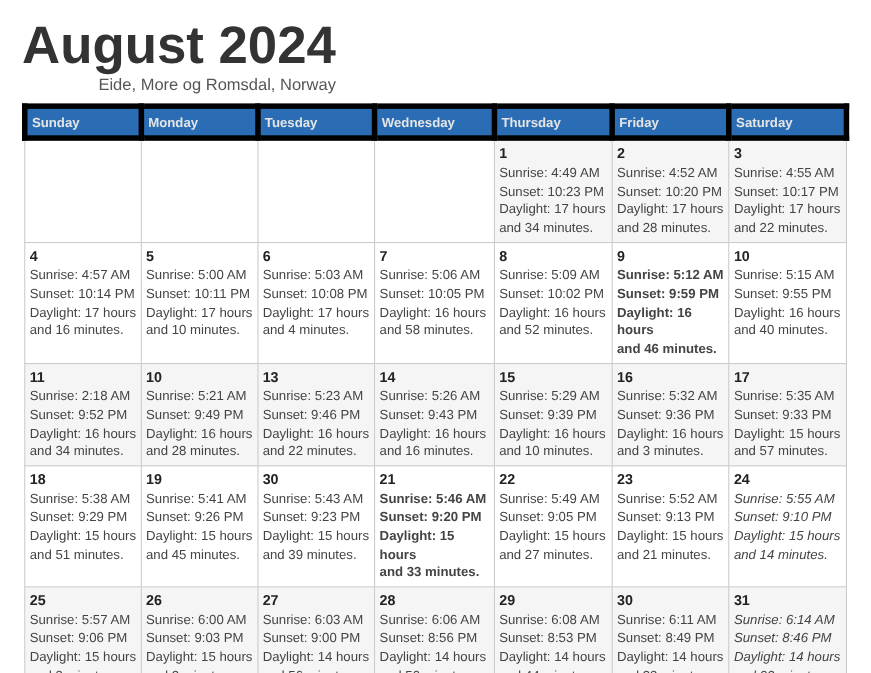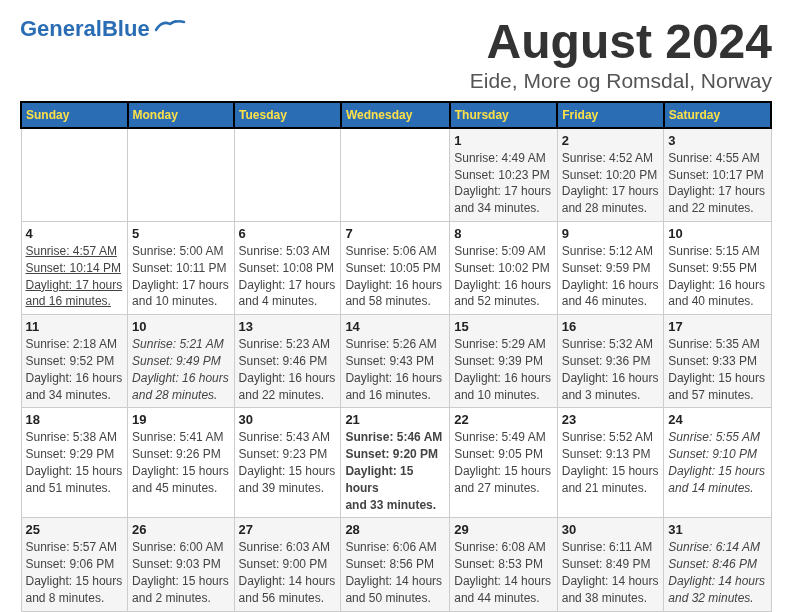--- a/index.html
+++ b/index.html
@@ -29,36 +29,36 @@
     }
     .logo-text span { color: #2a6db5; }
     .title-area { text-align: right; }
     .calendar-title {
       font-size: 48px;
       font-weight: bold;
       color: #333;
       line-height: 1.1;
     }
     .calendar-subtitle {
-      font-size: 21px;
+      font-size: 15px;
       color: #555;
     }
     table {
       width: 100%;
       border-collapse: collapse;
       font-size: 11px;
     }
     thead tr th {
       background: #2a6db5;
-      color: #fde047;
+      color: #e5e5e5;
       padding: 5px 4px;
       text-align: left;
       font-size: 12px;
       font-weight: bold;
-      border: 2px solid #000000;
+      border: 5px solid #000000;
     }
     tbody tr td {
       border: 1px solid #ccc;
       vertical-align: top;
       padding: 4px 4px;
       width: 113px;
       min-height: 80px;
       background: #fff;
     }
     tbody tr:nth-child(odd) td { background: #f5f5f5; }
@@ -74,31 +74,20 @@
       color: #444;
       font-size: 12px;
       line-height: 1.4;
     }
     td.empty { background: #fff !important; }
   </style>
 </head>
 <body>
 
 <div class="header-area">
-  <div class="logo">
-    <div style="display:flex;align-items:flex-end;gap:2px;">
-      <span class="logo-text">
-        <span>General</span><span style="color:#2a6db5;">Blue</span>
-      </span>
-      <svg width="32" height="20" viewBox="0 0 32 20" style="margin-bottom:4px;margin-left:2px;">
-        <path d="M2 14 Q8 4 16 8 Q22 4 30 6" stroke="#2a6db5" stroke-width="2.5" fill="none" stroke-linecap="round"></path>
-        <path d="M16 8 Q18 6 22 5" stroke="#2a6db5" stroke-width="2" fill="none" stroke-linecap="round"></path>
-      </svg>
-    </div>
-  </div>
   <div class="title-area">
     <div class="calendar-title">August 2024</div>
     <div class="calendar-subtitle">Eide, More og Romsdal, Norway</div>
   </div>
 </div>
 
 <table>
   <thead>
     <tr id="weekday-header">
         <th>Sunday</th>
@@ -134,21 +123,21 @@
           <span class="day-num">3</span>
           <div class="day-info" style="white-space: pre-line;">Sunrise: 4:55 AM
 Sunset: 10:17 PM
 Daylight: 17 hours
 and 22 minutes.</div>
         </td>
       </tr>
       <tr>
         <td>
           <span class="day-num">4</span>
-          <div class="day-info" style="white-space: pre-line; text-decoration: underline;">Sunrise: 4:57 AM
+          <div class="day-info" style="white-space: pre-line;">Sunrise: 4:57 AM
 Sunset: 10:14 PM
 Daylight: 17 hours
 and 16 minutes.</div>
         </td>
         <td>
           <span class="day-num">5</span>
           <div class="day-info" style="white-space: pre-line;">Sunrise: 5:00 AM
 Sunset: 10:11 PM
 Daylight: 17 hours
 and 10 minutes.</div>
@@ -169,21 +158,21 @@
         </td>
         <td>
           <span class="day-num">8</span>
           <div class="day-info" style="white-space: pre-line;">Sunrise: 5:09 AM
 Sunset: 10:02 PM
 Daylight: 16 hours
 and 52 minutes.</div>
         </td>
         <td>
           <span class="day-num">9</span>
-          <div class="day-info" style="white-space: pre-line;">Sunrise: 5:12 AM
+          <div class="day-info" style="white-space: pre-line; font-weight: bold;">Sunrise: 5:12 AM
 Sunset: 9:59 PM
 Daylight: 16 hours
 and 46 minutes.</div>
         </td>
         <td>
           <span class="day-num">10</span>
           <div class="day-info" style="white-space: pre-line;">Sunrise: 5:15 AM
 Sunset: 9:55 PM
 Daylight: 16 hours
 and 40 minutes.</div>
@@ -192,21 +181,21 @@
       <tr>
         <td>
           <span class="day-num">11</span>
           <div class="day-info" style="white-space: pre-line;">Sunrise: 2:18 AM
 Sunset: 9:52 PM
 Daylight: 16 hours
 and 34 minutes.</div>
         </td>
         <td>
           <span class="day-num">10</span>
-          <div class="day-info" style="white-space: pre-line; font-style: italic;">Sunrise: 5:21 AM
+          <div class="day-info" style="white-space: pre-line;">Sunrise: 5:21 AM
 Sunset: 9:49 PM
 Daylight: 16 hours
 and 28 minutes.</div>
         </td>
         <td>
           <span class="day-num">13</span>
           <div class="day-info" style="white-space: pre-line;">Sunrise: 5:23 AM
 Sunset: 9:46 PM
 Daylight: 16 hours
 and 22 minutes.</div>

